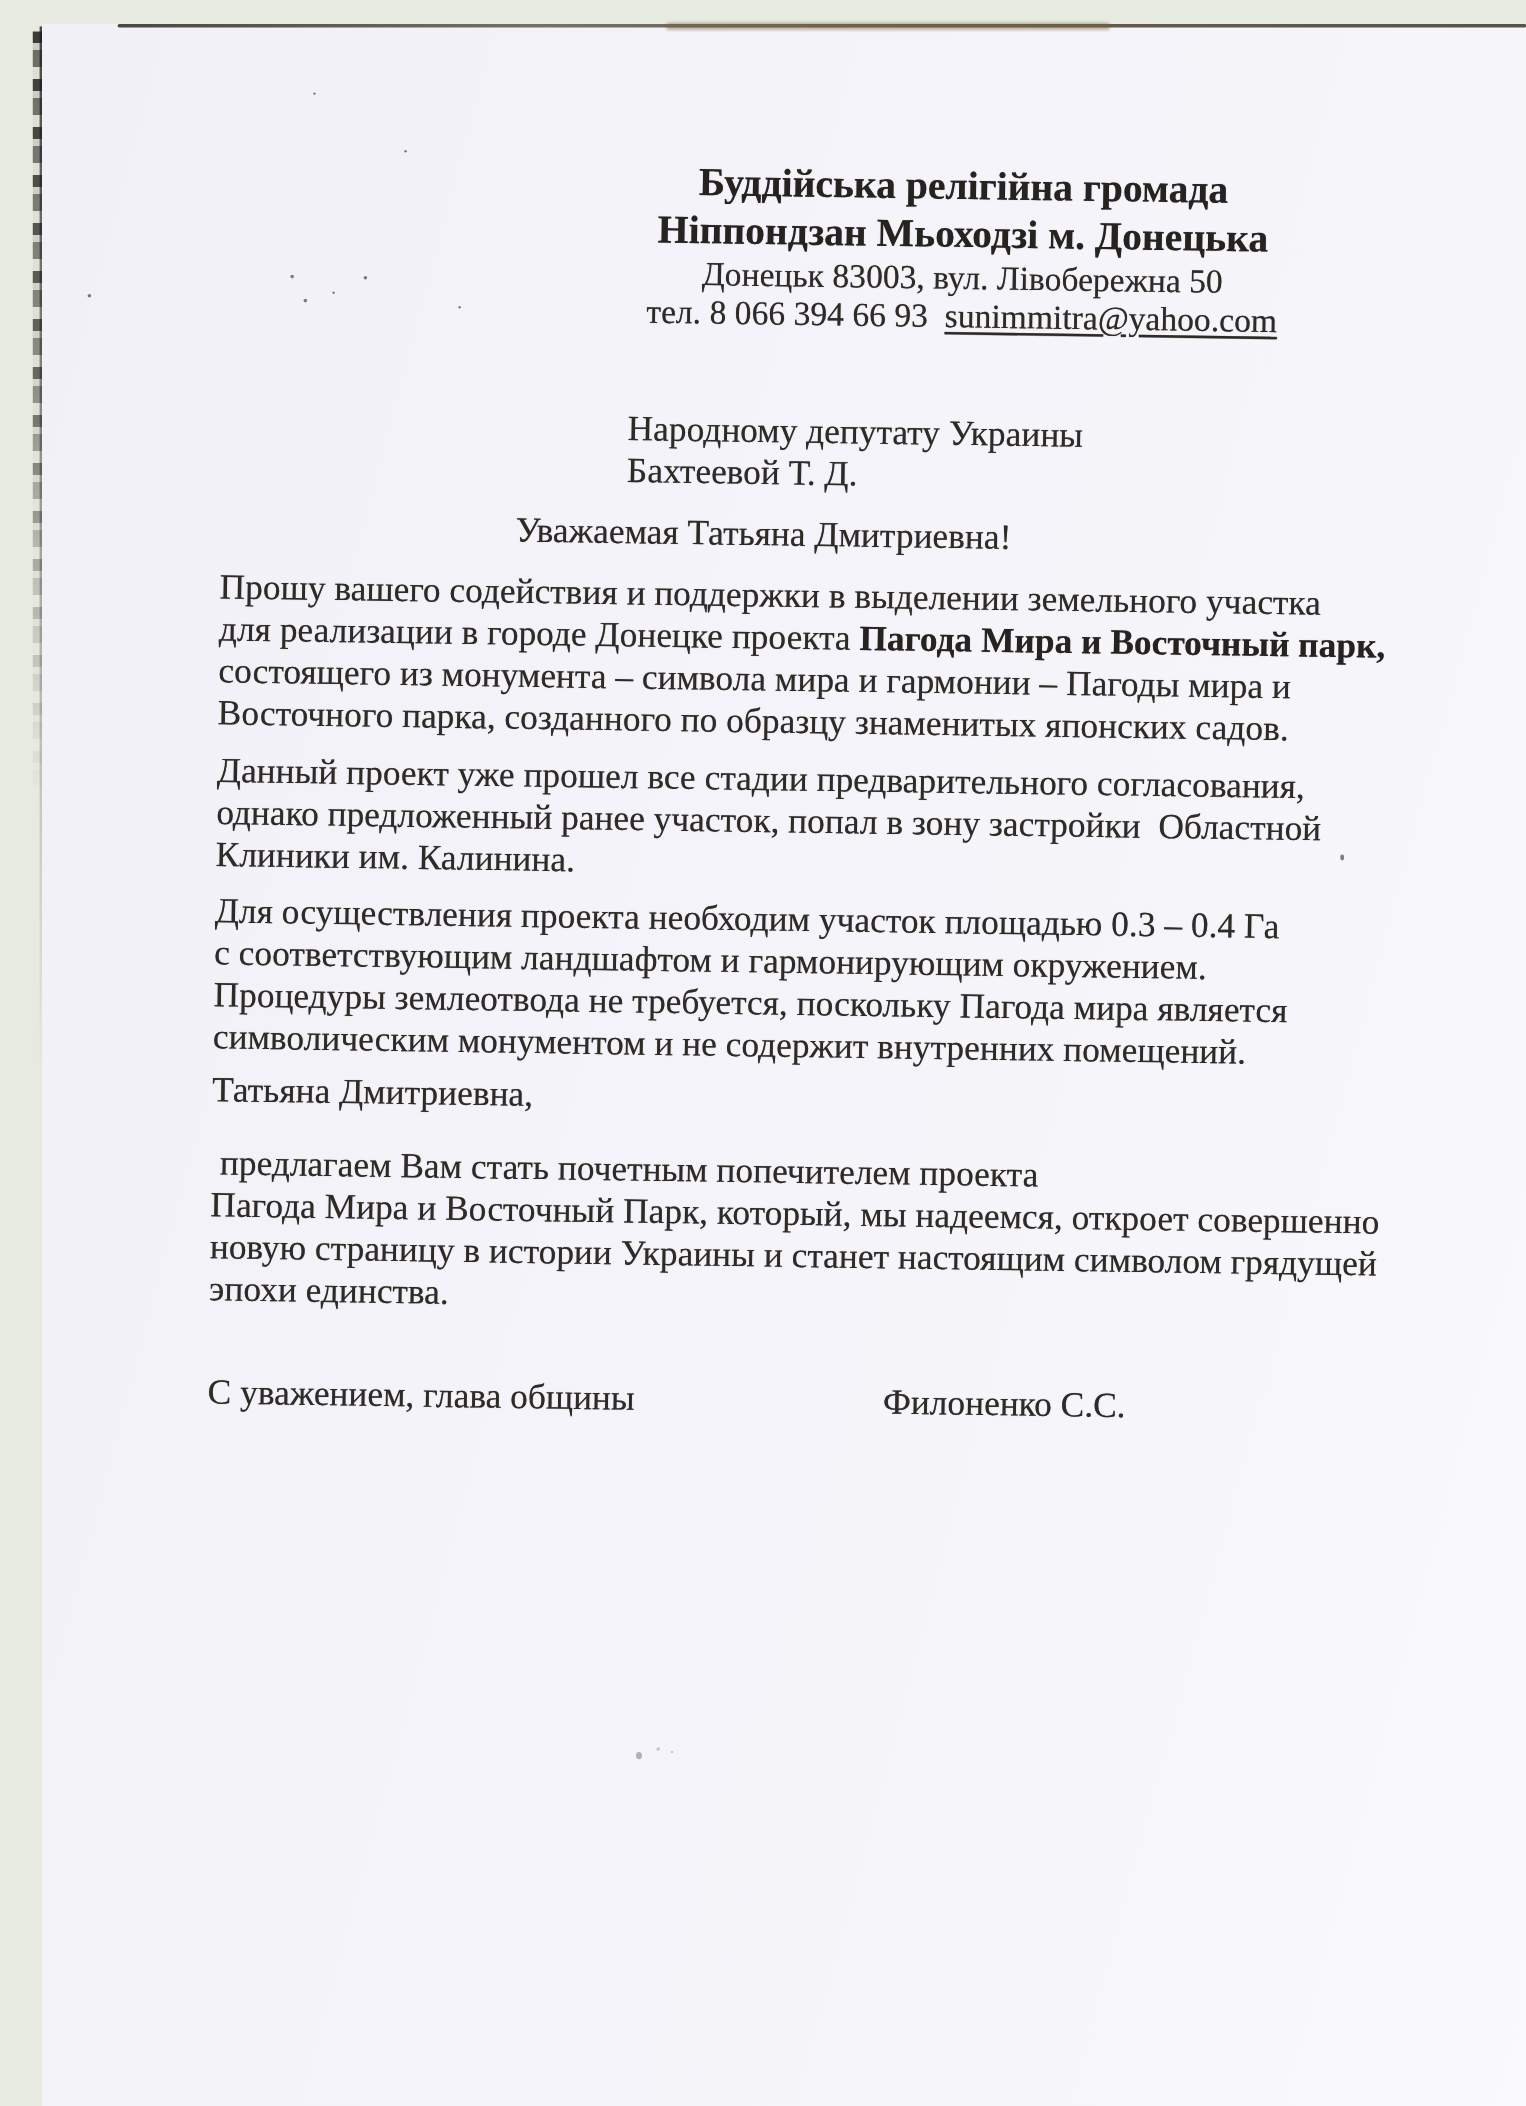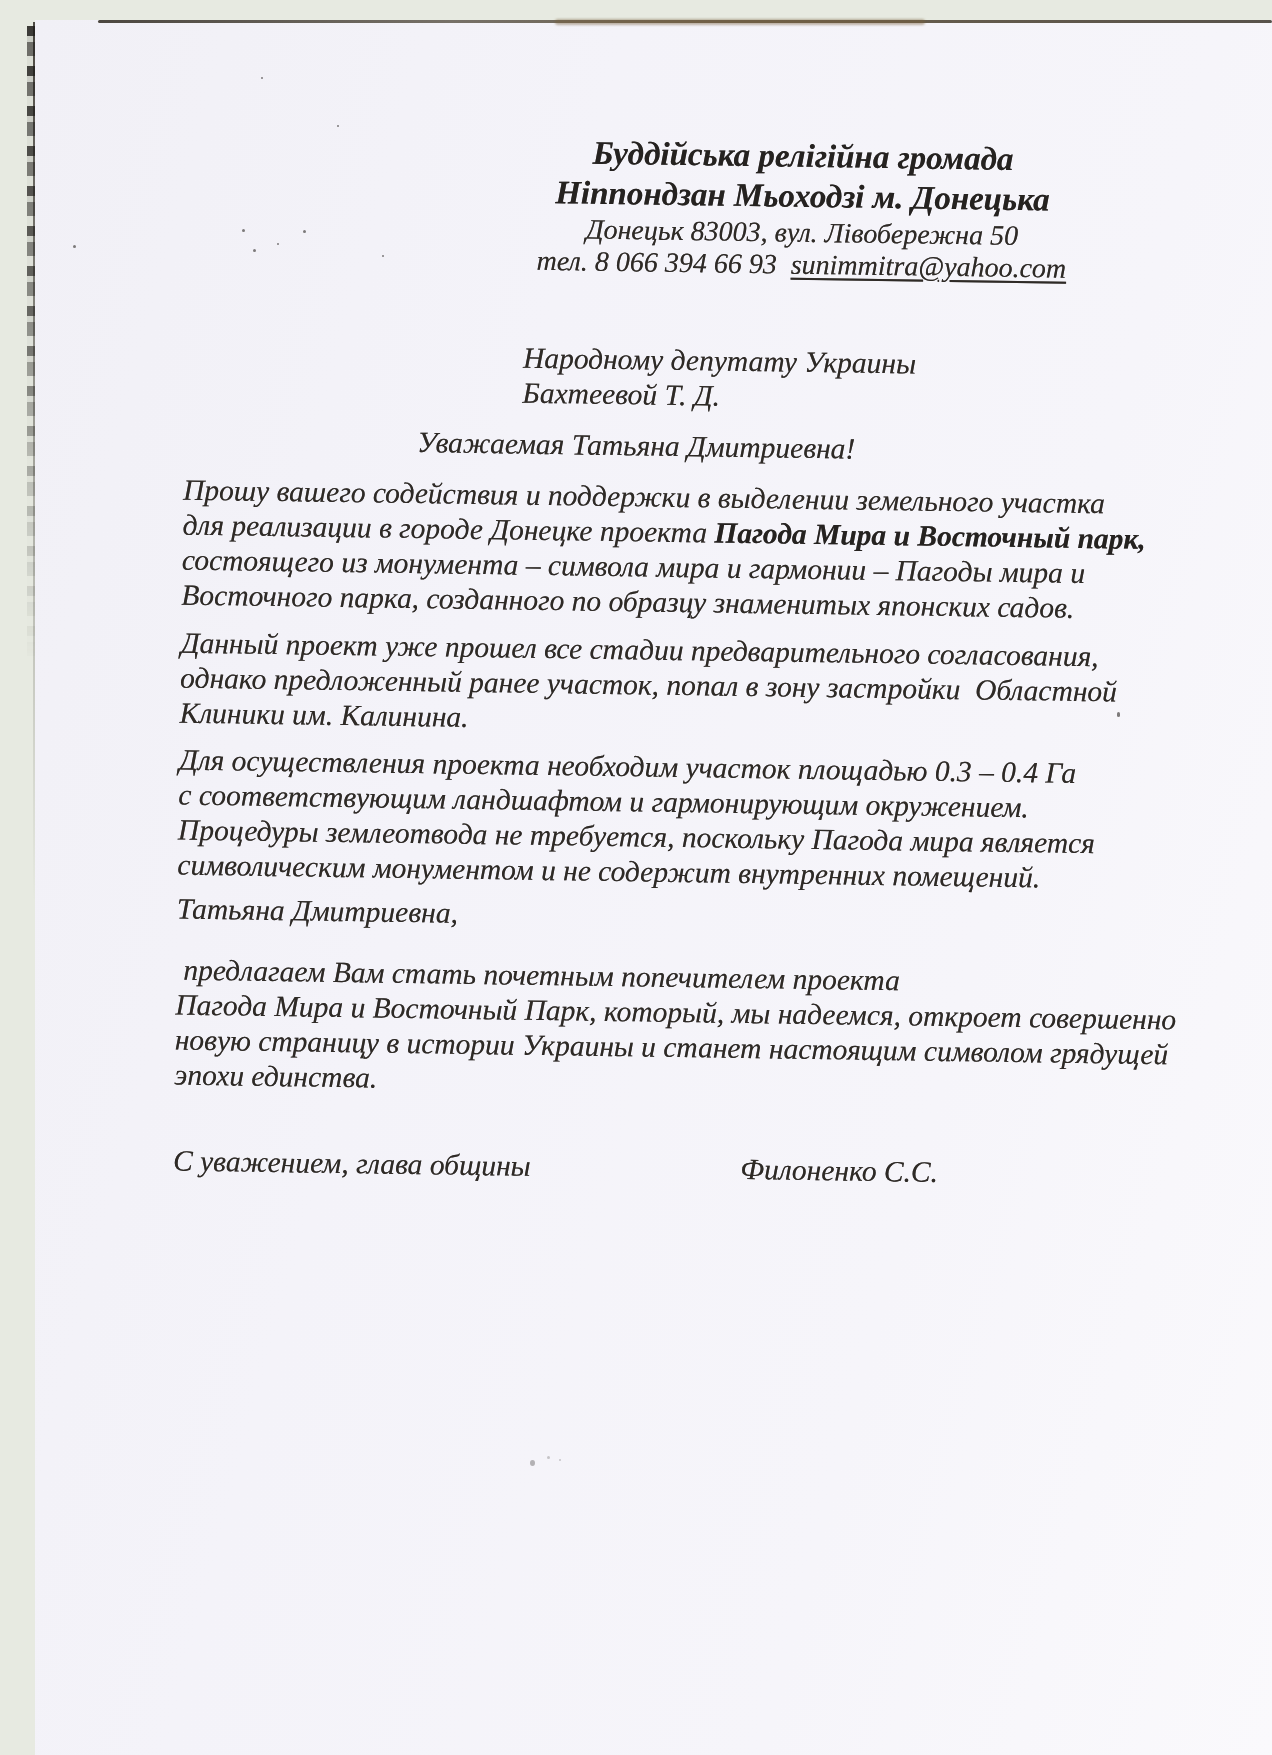--- a/index.html
+++ b/index.html
@@ -6,21 +6,20 @@
   .canvas{
     position:relative;width:1272px;height:1755px;overflow:hidden;
     background:#e7eae1;
     font-family:"Liberation Serif","DejaVu Serif",serif;
   }
   
   .page{
     position:absolute;left:35px;top:20px;width:1237px;height:1735px;
     background:linear-gradient(105deg,#f1f0f6 0%,#f4f3f9 35%,#f6f5fa 70%,#faf9fc 100%);
     color:#2e2a26;
-    font-style:italic;
   }
   .page-top-edge{
     position:absolute;left:63px;right:0;top:0;height:3px;border-radius:2px;
     background:linear-gradient(to right,rgba(58,53,44,.9),rgba(76,69,54,.75) 30%,rgba(92,80,58,.9) 55%,rgba(60,54,44,.85) 100%);
   }
   .page-top-edge-brown{
     position:absolute;left:520px;top:-1px;width:370px;height:6px;border-radius:3px;
     background:rgba(120,95,60,.45);filter:blur(1.2px);
   }
   .page-left-edge{

